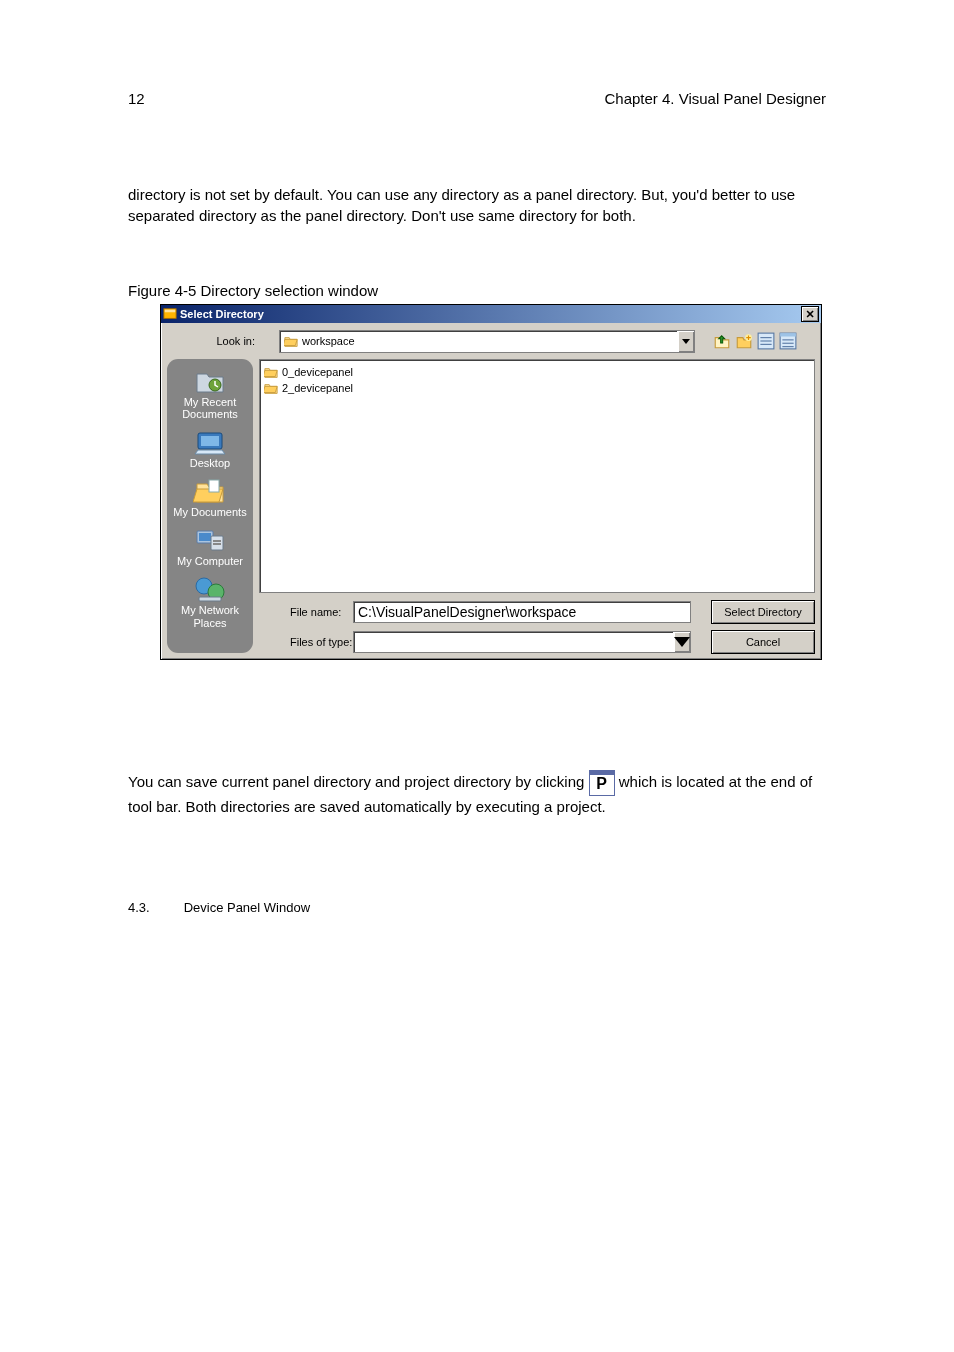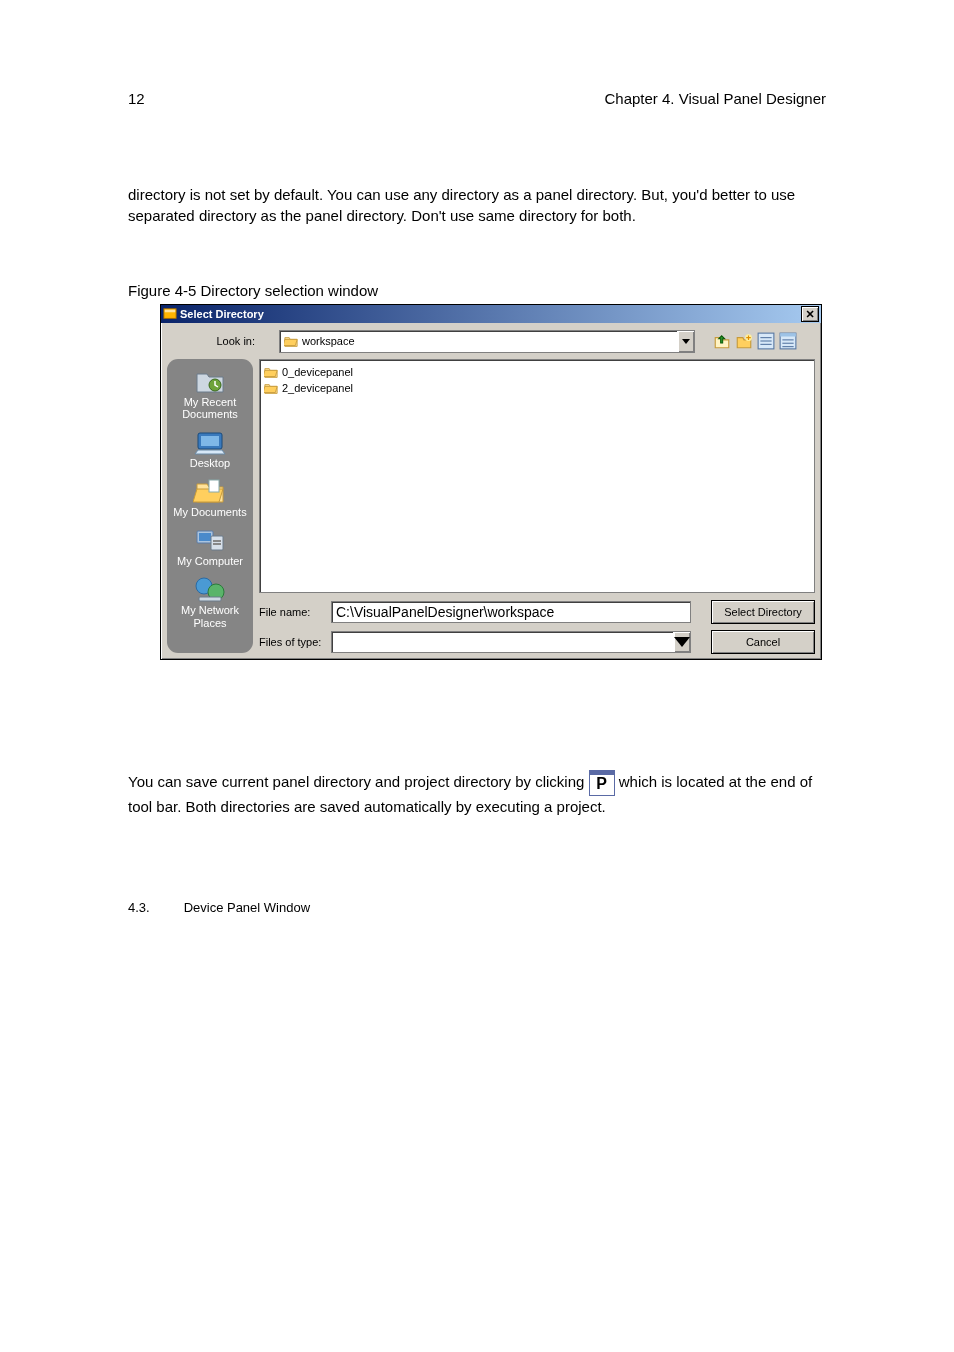--- a/index.html
+++ b/index.html
@@ -166,21 +166,22 @@
 .file-row .name { font-size: 11px; }
 
 
 .bottom-row {
   display: flex;
   align-items: center;
   margin-top: 8px;
   height: 22px;
 }
 .bottom-row .lbl {
-  width: 72px;
+  width: 63px;
+  margin-left: 31px;
 }
 .textbox {
   flex: 1;
   height: 20px;
   background: #fff;
   border: 1px solid #808080;
   box-shadow: inset 1px 1px 0 #404040, inset -1px -1px 0 #fff;
   padding: 0 4px;
   display: flex;
   align-items: center;

